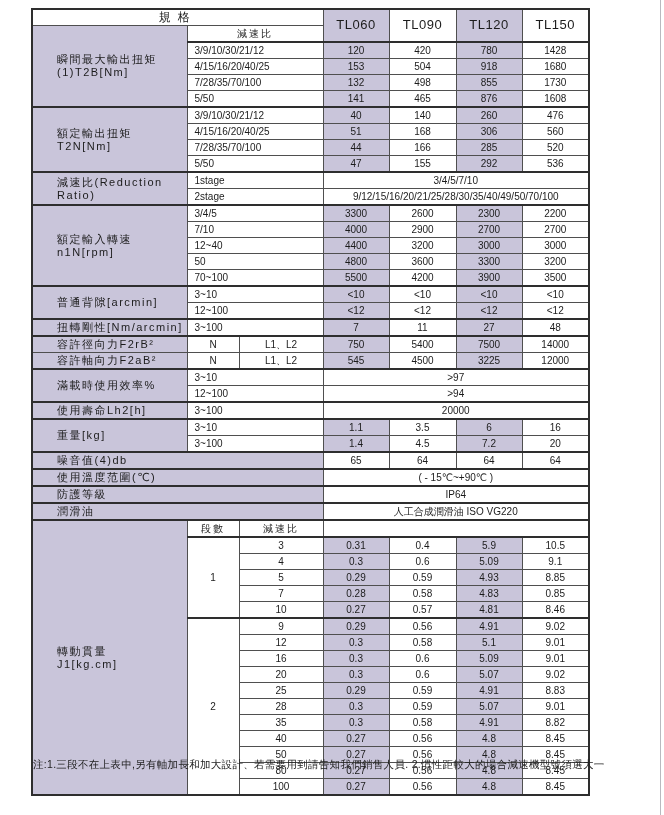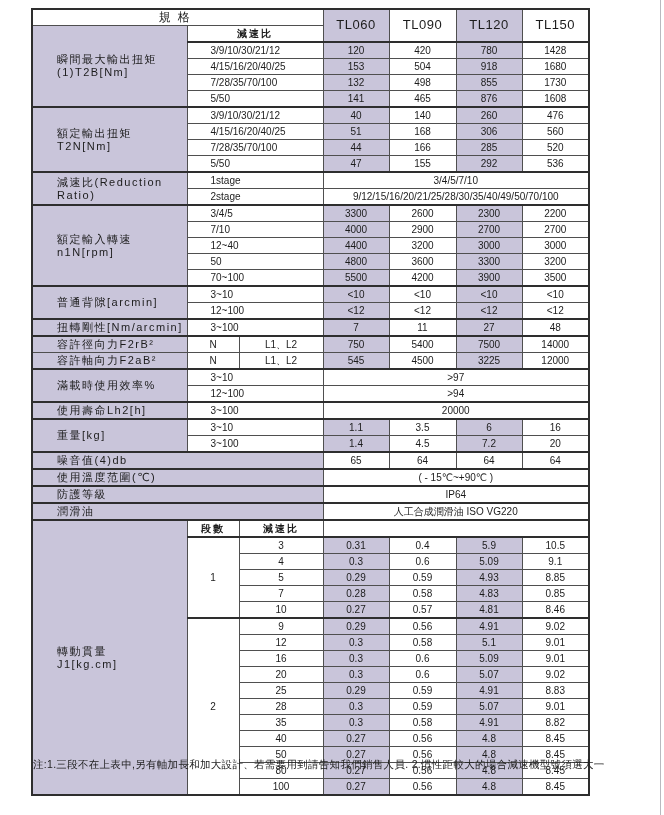--- a/index.html
+++ b/index.html
@@ -16,23 +16,23 @@
   td {
     border:1px solid #4f4f4f; height:15px; padding:0 2px;
     font-size:10px; text-align:center; vertical-align:middle;
     line-height:1.15; overflow:hidden; white-space:pre-line;
   }
   tr.g > td { border-top:2px solid #2e2e2e; }
   .lav  { background:#c9c5da; }
   .lbl  { background:#c9c5da; text-align:left; padding-left:24px; font-size:11px; letter-spacing:1.5px; }
   .hdr  { font-size:12px; letter-spacing:7px;margin-left:6px; }
   .mdl  { font-weight:normal; font-size:13px; letter-spacing:0.5px; }
-  .sub  { text-align:left; padding-left:23px; }
+  .sub  { text-align:left; padding-left:7px; }
   .subc { text-align:center; }
-  .sp   { letter-spacing:2px;font-weight:bold; }
+  .sp   { letter-spacing:2px; }
   .spn  { text-align:center; }
   .note {
     position:absolute; left:33px; top:757px; width:606px;
     font-size:10.5px; line-height:15px; color:#222; letter-spacing:0.3px;
   }
 </style>
 </head>
 <body>
 
 <table class="spec">

